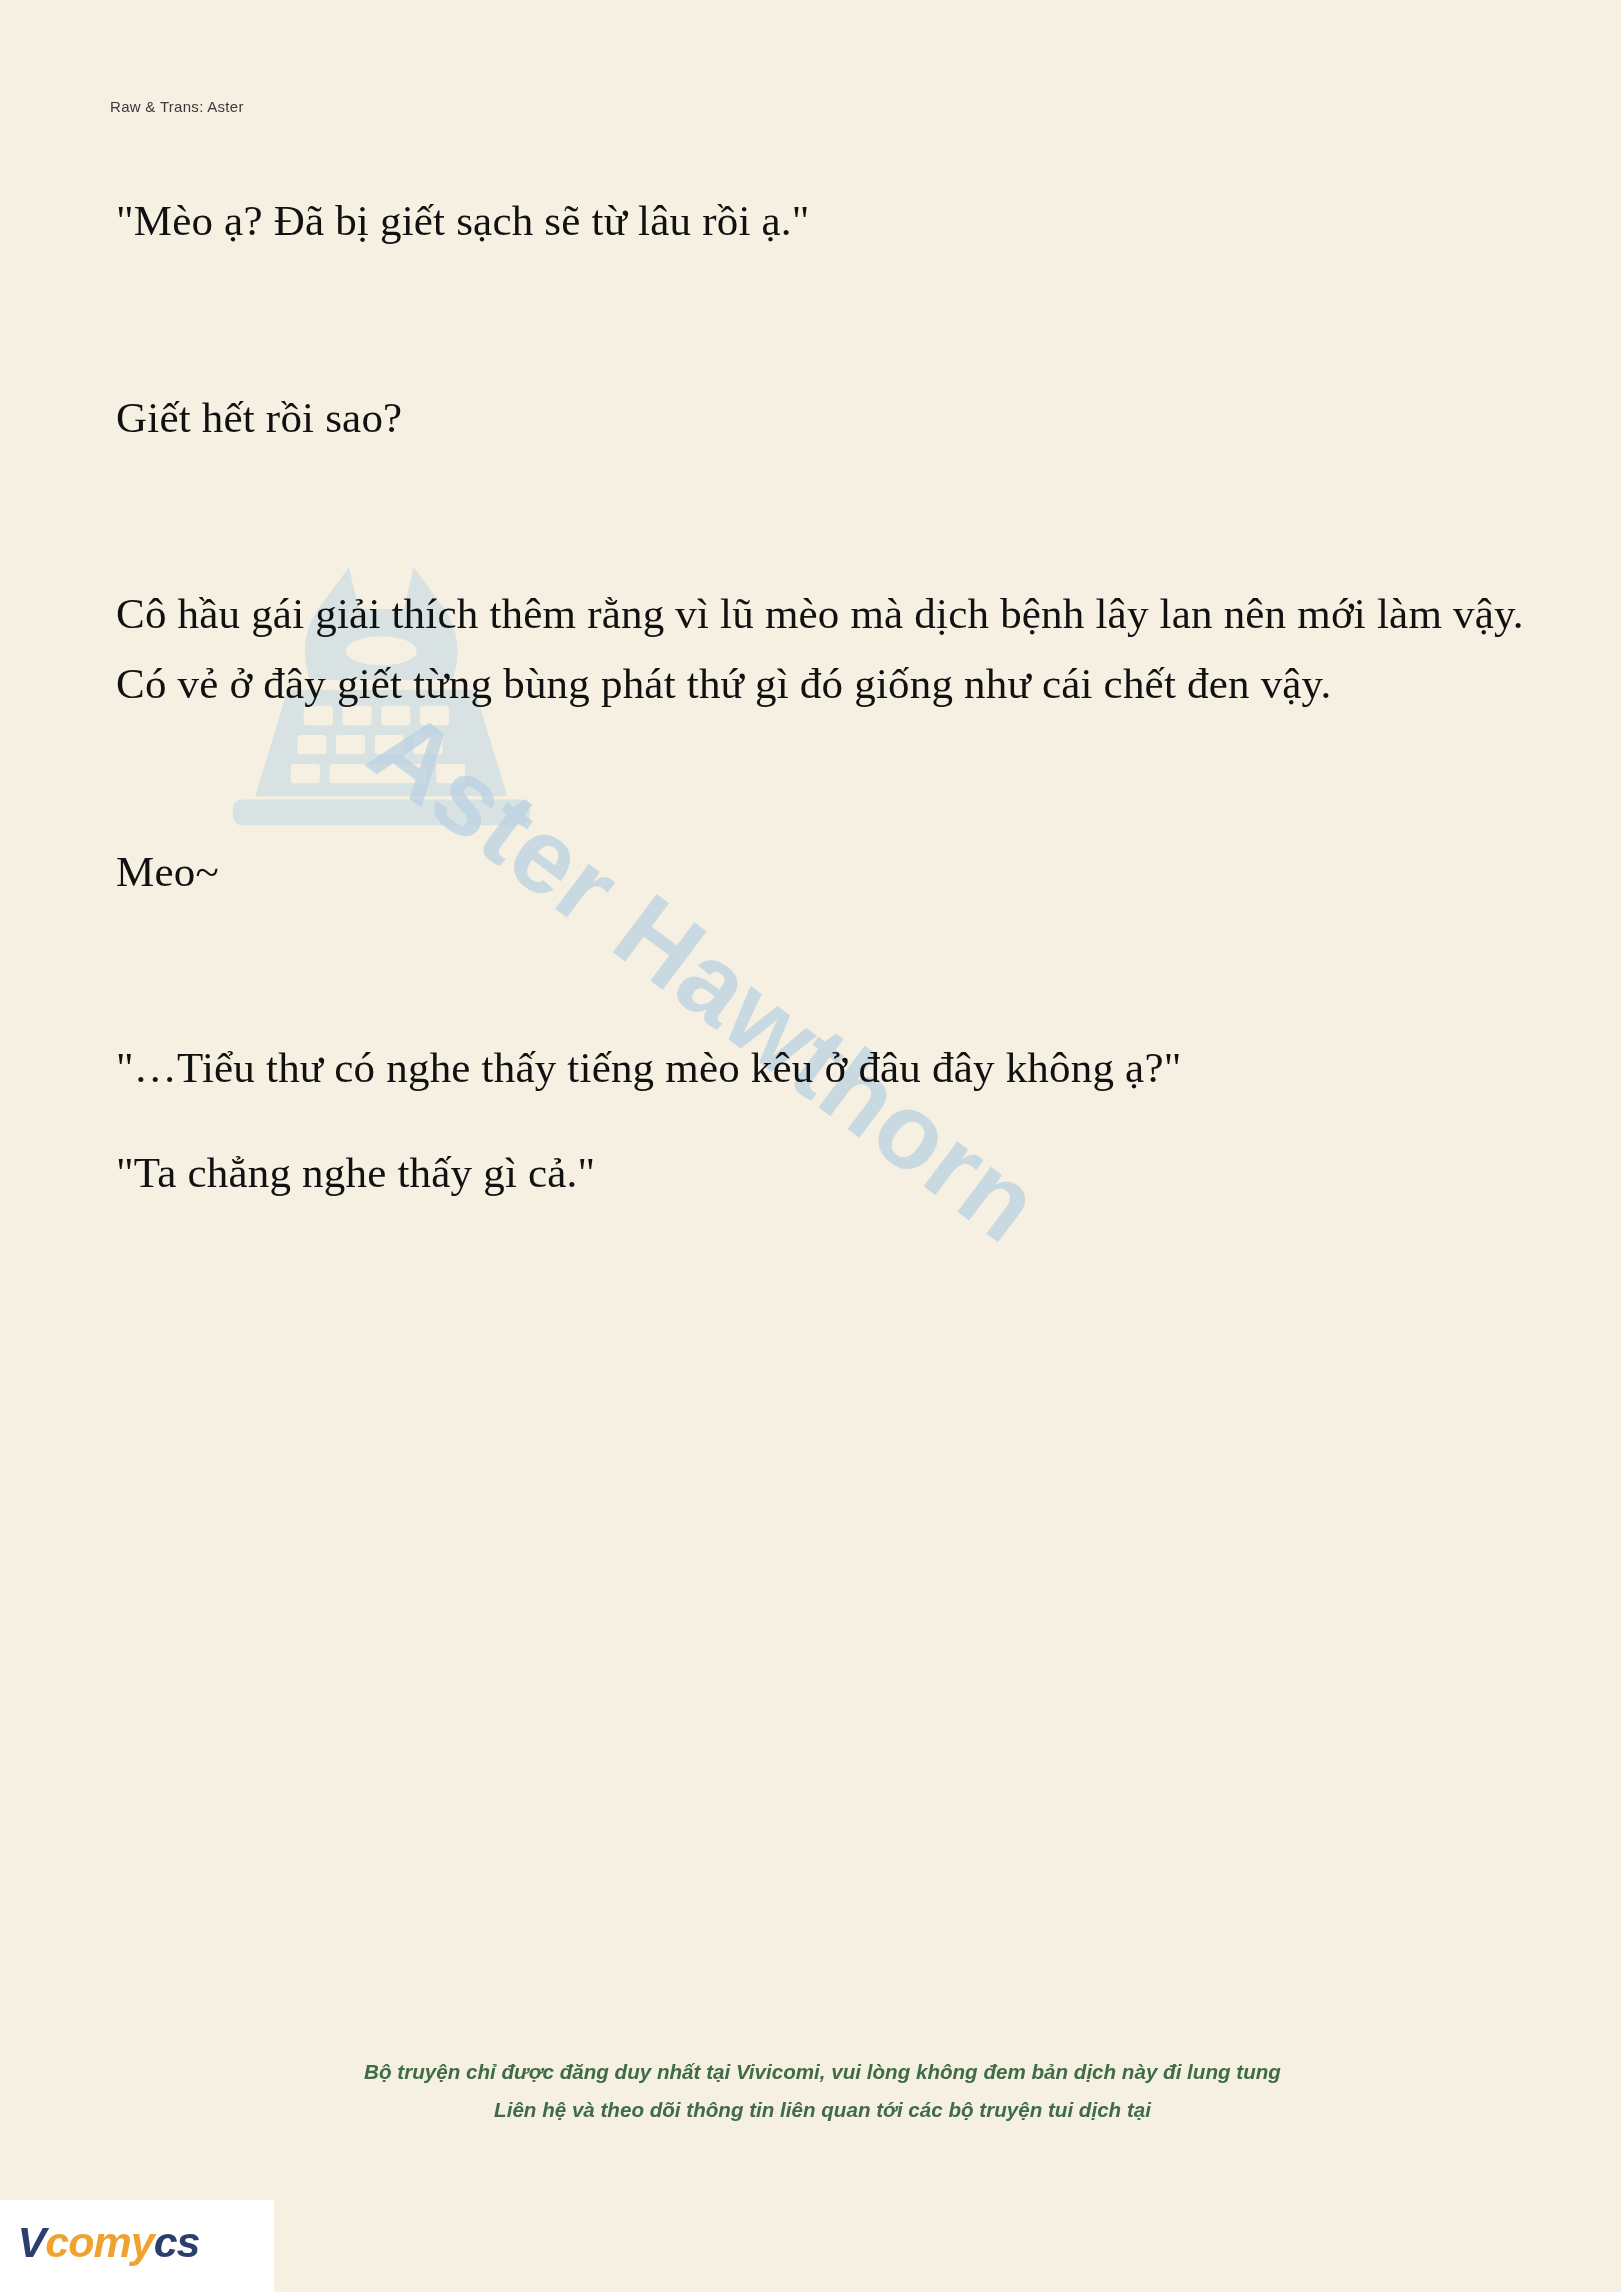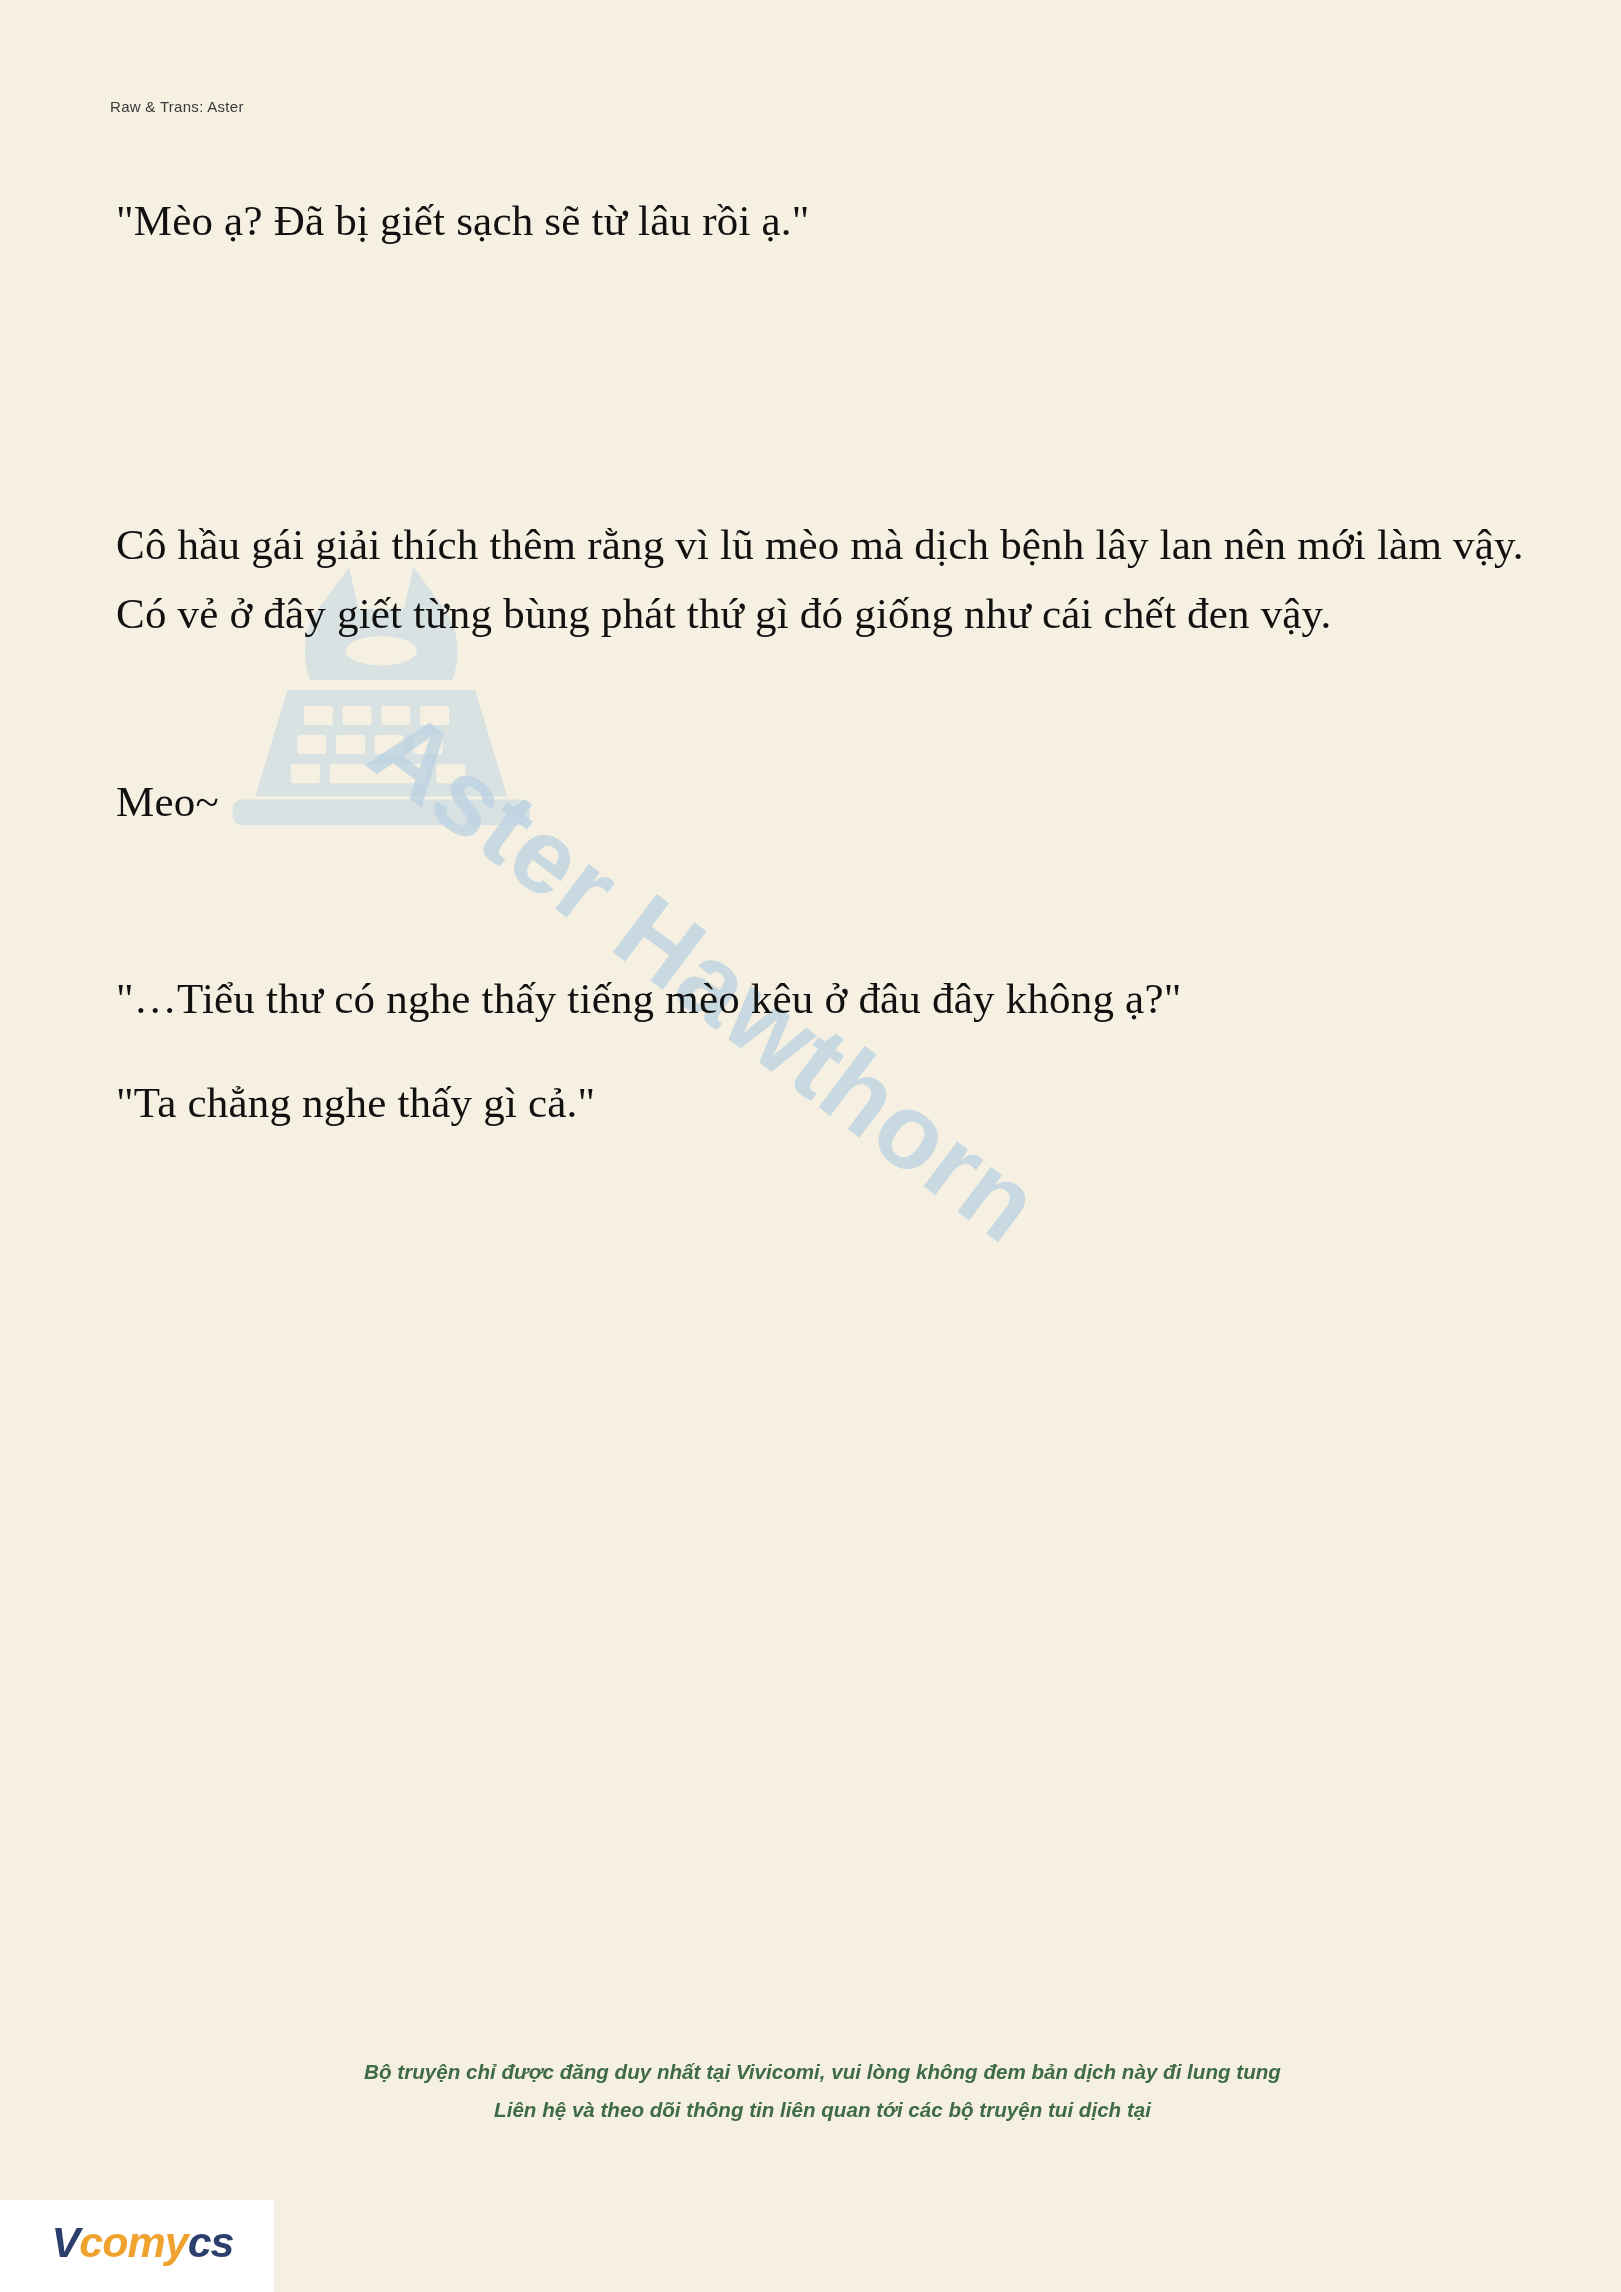--- a/index.html
+++ b/index.html
@@ -125,21 +125,20 @@
   .brand-text {
     position: absolute;
     left: 17.6px;
     top: 17.6px;
     font-family: "Liberation Sans", sans-serif;
     font-size: 43px;
     font-weight: 700;
     font-style: italic;
     color: #f0a22e;
     letter-spacing: -1px;
-    margin-left: 34px;
   }
   .brand-text .v {
     color: #2c3e6b;
   }
   .brand-text .cs {
     color: #2c3e6b;
   }
 </style>
 </head>
 <body>
@@ -169,20 +168,21 @@
       </g>
     </svg>
     <div class="wm-text">Aster Hawthorn</div>
   </div>
 
   <div class="credit">Raw &amp; Trans: Aster</div>
 
   <div class="content">
     <p class="para">"Mèo ạ? Đã bị giết sạch sẽ từ lâu rồi ạ."</p>
     <div class="gap-lg"></div>
+    <p class="para">Giết hết rồi sao?</p>
     <div class="gap-lg"></div>
     <p class="para">Cô hầu gái giải thích thêm rằng vì lũ mèo mà dịch bệnh lây lan nên mới làm vậy. Có vẻ ở đây giết từng bùng phát thứ gì đó giống như cái chết đen vậy.</p>
     <div class="gap-md"></div>
     <p class="para italic">Meo~</p>
     <div class="gap-lg"></div>
     <p class="para">"…Tiểu thư có nghe thấy tiếng mèo kêu ở đâu đây không ạ?"</p>
     <div class="gap-sm"></div>
     <p class="para">"Ta chẳng nghe thấy gì cả."</p>
   </div>
 

